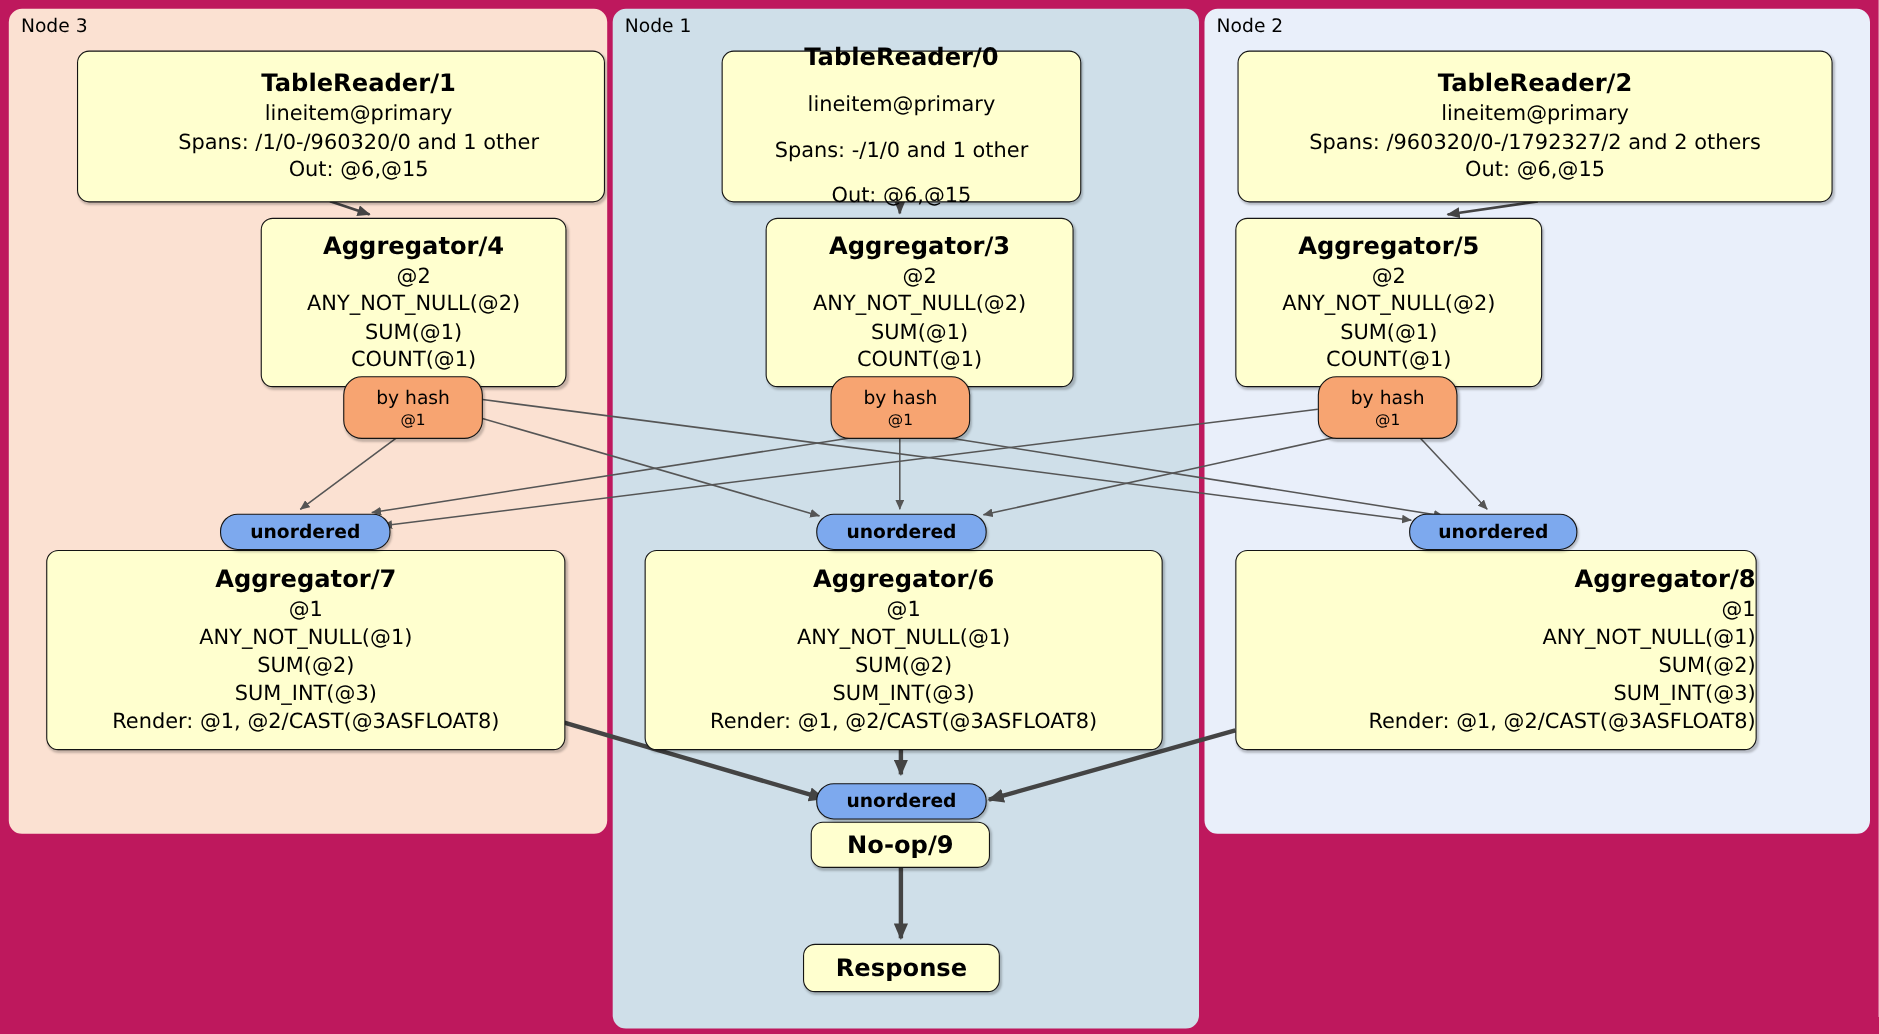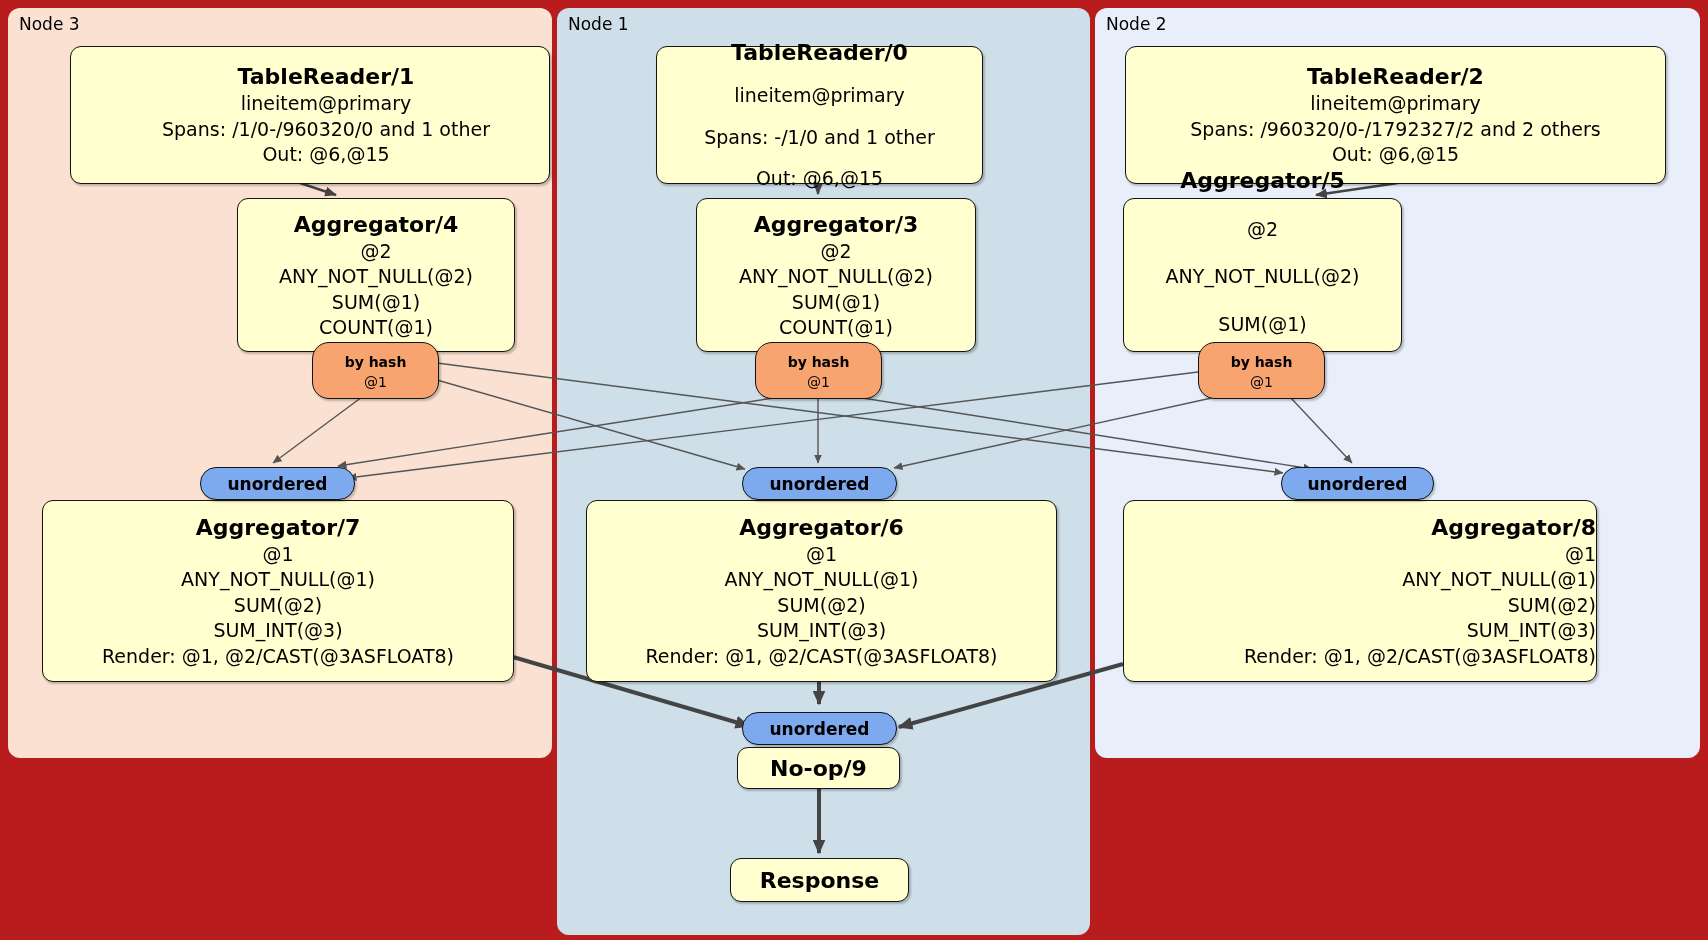--- a/index.html
+++ b/index.html
@@ -1,18 +1,18 @@
 <!DOCTYPE html>
 <html><head>
 <meta charset="utf-8">
 <style>
   html,body{margin:0;padding:0;background:#ffffff;}
   .canvas{
     position:relative;width:1708px;height:940px;overflow:hidden;
-    font-family:"DejaVu Sans","Liberation Sans",sans-serif;background:#b91c1c;
+    font-family:"DejaVu Sans","Liberation Sans",sans-serif;background:#be185d;
   }
   .region{position:absolute;border-radius:12px;z-index:0;}
   .region.node3{left:8px;top:8px;width:544px;height:750px;background:#fbe1d2;}
   .region.node1{left:557px;top:8px;width:533px;height:927px;background:#cfdfe9;}
   .region.node2{left:1095px;top:8px;width:605px;height:750px;background:#e9effa;}
   .region-label{position:absolute;top:6px;left:11px;font-size:17px;color:#000;}
 
   svg.edges{position:absolute;left:0;top:0;z-index:1;}
 
   .box{
@@ -22,37 +22,37 @@
     box-shadow:1.5px 2px 2px rgba(0,0,0,.22);
   }
   .box .title{font-size:22px;font-weight:bold;line-height:29px;white-space:nowrap;}
   .box .line{font-size:19px;line-height:25.5px;white-space:nowrap;}
 
   .router{
     position:absolute;background:#f7a471;border:1.6px solid #141414;border-radius:17px;
     display:flex;flex-direction:column;align-items:center;justify-content:center;
     z-index:3;color:#000;box-shadow:1.5px 2px 2px rgba(0,0,0,.22);
   }
-  .router .rlabel{font-size:14px;font-weight:bold;line-height:23px;}
+  .router .rlabel{font-size:17px;font-weight:normal;line-height:23px;}
   .router .rkey{font-size:14px;line-height:17px;}
 
   .pill{
     position:absolute;background:#7da9ee;border:1.6px solid #141414;border-radius:16px;
     display:flex;align-items:center;justify-content:center;
     font-size:17px;font-weight:bold;z-index:3;color:#000;
     box-shadow:1.5px 2px 2px rgba(0,0,0,.22);
   }
 
   
   #tr1{left:70px;top:46px;width:446px;height:136px;padding-left:32px;}
   #tr0{left:656px;top:46px;width:325px;height:136px;gap:16px;}
   #tr2{left:1125px;top:46px;width:539px;height:136px;}
   #agg4{left:237px;top:198px;width:276px;height:152px;}
   #agg3{left:680px;top:198px;width:278px;height:152px;margin-left:16px;}
-  #agg5{left:1123px;top:198px;width:277px;height:152px;gap:22px;}
+  #agg5{left:1123px;top:198px;width:277px;height:152px;}
   #agg7{left:42px;top:500px;width:470px;height:180px;}
   #agg6{left:586px;top:500px;width:469px;height:180px;}
   #agg8{left:1123px;top:500px;width:472px;height:180px;align-items:flex-end;}
   #noop{left:737px;top:747px;width:161px;height:40px;}
   #response{left:730px;top:858px;width:177px;height:42px;}
   #byhashL{left:312px;top:342px;width:125px;height:55px;}
   #byhashM{left:755px;top:342px;width:125px;height:55px;}
   #byhashR{left:1198px;top:342px;width:125px;height:55px;}
   #unL{left:200px;top:467px;width:153px;height:31px;}
   #unM{left:742px;top:467px;width:153px;height:31px;}

